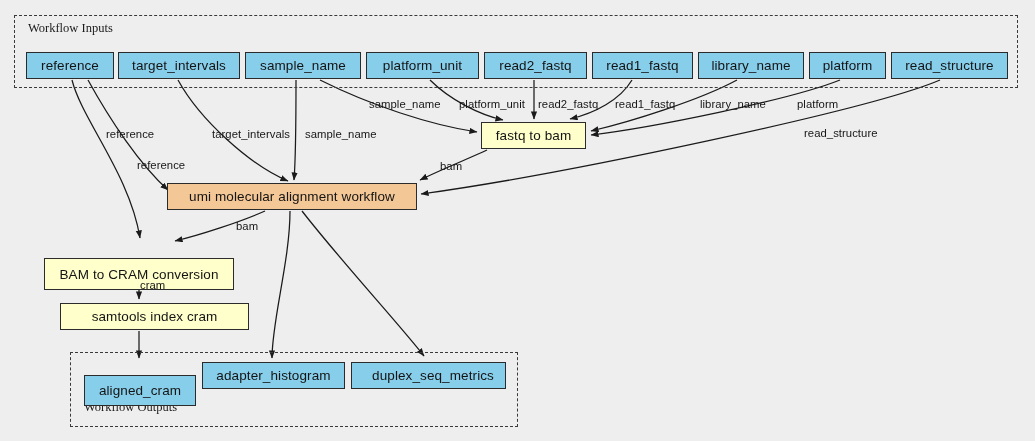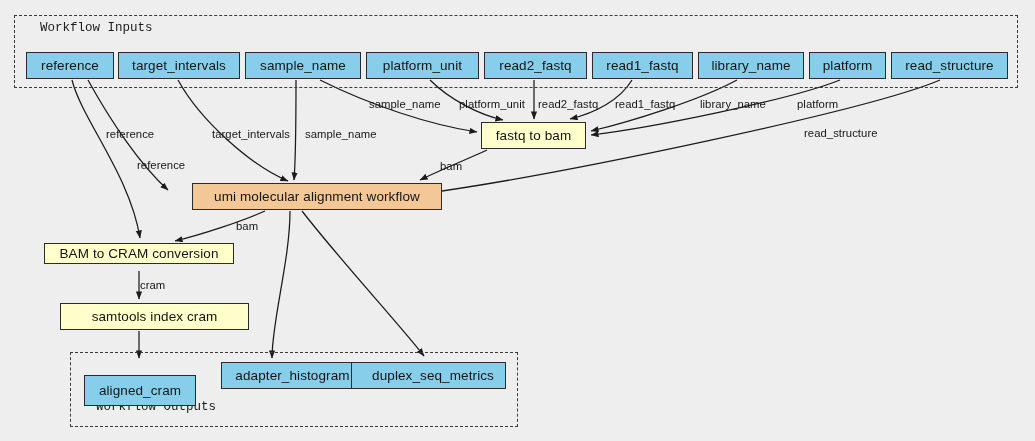--- a/index.html
+++ b/index.html
@@ -25,25 +25,24 @@
   .step-node{background:#ffffcc;text-align:center;}
   .sub-node{background:#f4c796;}
   .container{
     position:absolute;
     box-sizing:border-box;
     border:1.7px dashed #3a3a3a;
     background:transparent;
   }
   .container-label{
     position:absolute;
-    font-family:Liberation Mono, monospace;
+    font-family:Liberation Serif, serif;
     font-size:12.5px;
     color:#1b1b1b;
     white-space:nowrap;
-    margin-left:12px;
   }
   .edge-label{
     position:absolute;
     font-size:11.3px;
     color:#161616;
     white-space:nowrap;
     letter-spacing:0.05px;
   }
   svg{position:absolute;left:0;top:0;overflow:visible;}
 </style>
@@ -89,25 +88,25 @@
     <div class="node io-node" style="left: 26px; top: 52px; width: 88px; height: 27px;">reference</div>
     <div class="node io-node" style="left: 118px; top: 52px; width: 122px; height: 27px;">target_intervals</div>
     <div class="node io-node" style="left: 245px; top: 52px; width: 116px; height: 27px;">sample_name</div>
     <div class="node io-node" style="left: 366px; top: 52px; width: 113px; height: 27px;">platform_unit</div>
     <div class="node io-node" style="left: 484px; top: 52px; width: 103px; height: 27px;">read2_fastq</div>
     <div class="node io-node" style="left: 592px; top: 52px; width: 101px; height: 27px;">read1_fastq</div>
     <div class="node io-node" style="left: 698px; top: 52px; width: 106px; height: 27px;">library_name</div>
     <div class="node io-node" style="left: 809px; top: 52px; width: 77px; height: 27px;">platform</div>
     <div class="node io-node" style="left: 891px; top: 52px; width: 117px; height: 27px;">read_structure</div>
     <div class="node step-node" style="left: 481px; top: 122px; width: 105px; height: 27px;">fastq to bam</div>
-    <div class="node sub-node" style="left: 167px; top: 183px; width: 250px; height: 27px; margin-left: 25px;">umi molecular alignment workflow</div>
-    <div class="node step-node" style="left: 44px; top: 243px; width: 190px; height: 21px;">BAM to CRAM conversion</div>
+    <div class="node sub-node" style="left: 167px; top: 183px; width: 250px; height: 27px;">umi molecular alignment workflow</div>
+    <div class="node step-node" style="left: 44px; top: 258px; width: 190px; height: 32px;">BAM to CRAM conversion</div>
     <div class="node step-node" style="left: 60px; top: 303px; width: 189px; height: 27px;">samtools index cram</div>
     <div class="node io-node" style="left: 84px; top: 375px; width: 112px; height: 31px;">aligned_cram</div>
-    <div class="node io-node" style="left: 202px; top: 362px; width: 143px; height: 27px; margin-left: 19px;">adapter_histogram</div>
+    <div class="node io-node" style="left: 202px; top: 362px; width: 143px; height: 27px;">adapter_histogram</div>
     <div class="node io-node" style="left: 351px; top: 362px; width: 155px; height: 27px; padding-left: 9px;">duplex_seq_metrics</div>
   </div>
 <div id="labels-layer">
     <div class="edge-label" style="left: 369px; top: 98px;">sample_name</div>
     <div class="edge-label" style="left: 459px; top: 98px;">platform_unit</div>
     <div class="edge-label" style="left: 538px; top: 98px;">read2_fastq</div>
     <div class="edge-label" style="left: 615px; top: 98px;">read1_fastq</div>
     <div class="edge-label" style="left: 700px; top: 98px;">library_name</div>
     <div class="edge-label" style="left: 797px; top: 98px;">platform</div>
     <div class="edge-label" style="left: 804px; top: 127px;">read_structure</div>

